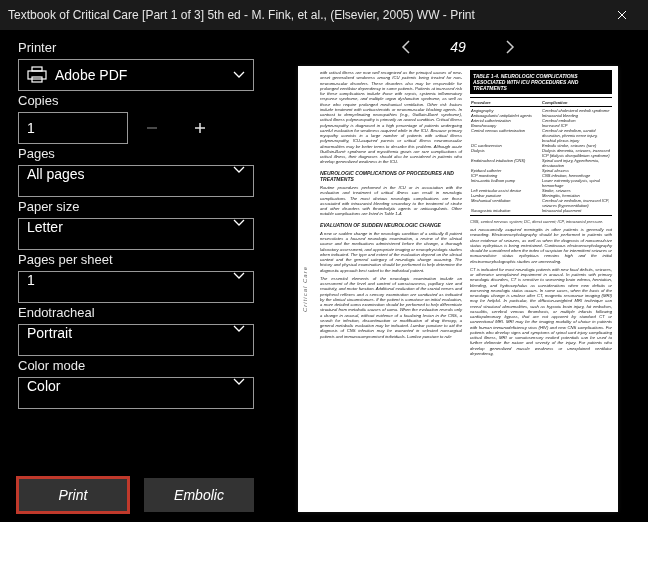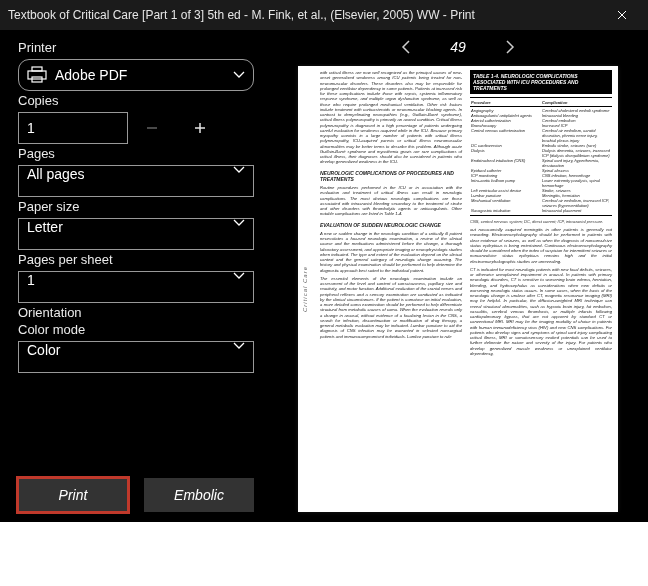--- a/index.html
+++ b/index.html
@@ -7,21 +7,21 @@
   .window { width: 648px; height: 488px; display:flex; flex-direction:column; background:#7f1d1d; }
   .titlebar { height:30px; background:#1b1b1b; display:flex; align-items:center; color:#e6e6e6; font-size:12px; padding:0 8px; }
   .titlebar .title { flex:1; white-space:nowrap; overflow:hidden; text-overflow:ellipsis; }
   .titlebar .close { width:36px; height:30px; display:flex; align-items:center; justify-content:center; color:#e6e6e6; }
   .body { flex:1; display:flex; background:#000; }
   .leftpane { width:268px; padding:10px 14px 10px 18px; color:#fff; display:flex; flex-direction:column; gap:2px; }
   .label { font-size:13px; color:#eaeaea; }
   .field-row { display:flex; flex-direction:column; gap:4px; }
   .select { height:32px; border:1px solid #999; background:#000; color:#fff; display:flex; align-items:flex-start; padding:0 8px 0 8px; position:relative; font-size:14px; }
   .select .chev { margin-left:auto; color:#fff; }
-  .printer-select { display:flex; align-items:center; gap:8px;border-radius:11px; }
+  .printer-select { display:flex; align-items:center; gap:8px; }
   .copies-row { display:flex; align-items:center; gap:0; }
   .copies-input { width:110px; height:32px; border:1px solid #999; background:#000; color:#fff; padding:0 8px; font-size:14px; }
   .stepper { width:48px; height:32px; display:flex; align-items:center; justify-content:center; color:#ccc; font-size:18px; }
   .stepper.minus { color:#555; }
   .spacer { flex:1; }
   .bottom-buttons { display:flex; gap:16px; padding:8px 0 0 0; }
   .btn { flex:1; height:34px; background:#333; color:#fff; display:flex; align-items:center; justify-content:center; font-size:14px; border:1px solid #333;font-style:italic; }
   .btn.print { outline:3px solid #c0392b; outline-offset:-1px; }
   .rightpane { flex:1; display:flex; flex-direction:column; background:#000;font-style:italic; }
   .preview-nav { height:34px; display:flex; align-items:center; justify-content:center; gap:30px; color:#fff; font-size:14px; }
@@ -120,21 +120,29 @@
           <span>1</span>
           <span class="chev">
               <svg width="12" height="8" viewBox="0 0 12 8">
                 <path d="M1 1 L6 6 L11 1" stroke="#fff" stroke-width="1.3" fill="none"></path>
               </svg>
             </span>
         </div>
       </div>
 
       <div class="field-row">
-        <div class="label">Orientation</div>
+        <div class="label">Endotracheal</div>
+        <div class="select">
+          <span>Portrait</span>
+          <span class="chev">
+              <svg width="12" height="8" viewBox="0 0 12 8">
+                <path d="M1 1 L6 6 L11 1" stroke="#fff" stroke-width="1.3" fill="none"></path>
+              </svg>
+            </span>
+        </div>
       </div>
 
       <div class="field-row">
         <div class="label">Color mode</div>
         <div class="select">
           <span>Color</span>
           <span class="chev">
               <svg width="12" height="8" viewBox="0 0 12 8">
                 <path d="M1 1 L6 6 L11 1" stroke="#fff" stroke-width="1.3" fill="none"></path>
               </svg>

